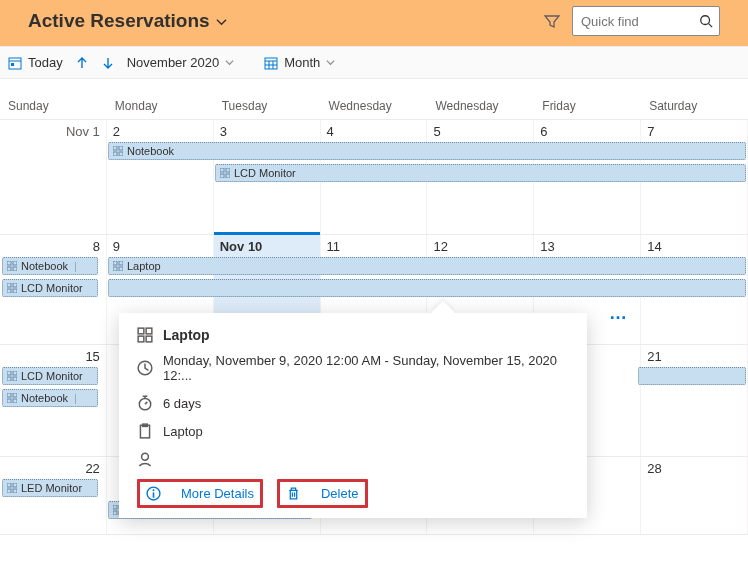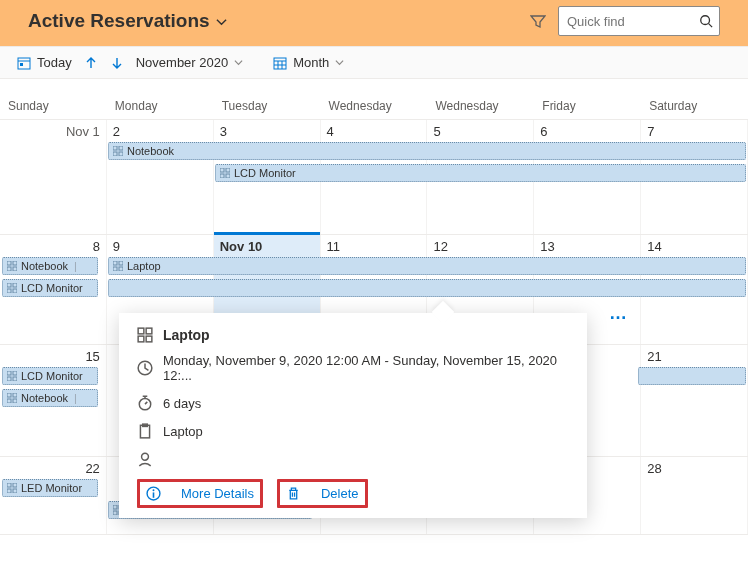--- a/index.html
+++ b/index.html
@@ -26,41 +26,41 @@
     color: #323130;
     display: flex;
     align-items: center;
     gap: 6px;
   }
   .chev-down { width:11px; height:11px; }
   .spacer { flex: 1; }
   .filter-icon { width:16px; height:16px; color:#605e5c; margin-right:12px; }
   .search-wrap {
     position: relative;
-    width: 162px;
+    width: 148px;
   }
   .search-input {
     width: 100%;
     height: 30px;
     border: 1px solid #8a8886;
     border-radius: 2px;
     padding: 0 28px 0 8px;
     font-size: 13px;
     color:#605e5c;
   }
   .search-go {
     position:absolute; right:4px; top:5px; width:20px; height:20px;
     display:flex; align-items:center; justify-content:center;
     color:#323130;
   }
   .toolbar {
     display:flex;
     align-items:center;
     gap:12px;
-    padding: 8px 17px;
+    padding: 8px 8px;
     background:#fafafa;
     border-top:1px solid #edebe9;
     border-bottom:1px solid #edebe9;
   }
   .toolbar-btn {
     display:flex; align-items:center; gap:6px;
     color:#323130; font-size:13px;
   }
   .cal-icon, .chev-icon { width:14px; height:14px; color:#0078d4; }
   .tb-arrow { width:14px; height:14px; color:#0078d4; }

